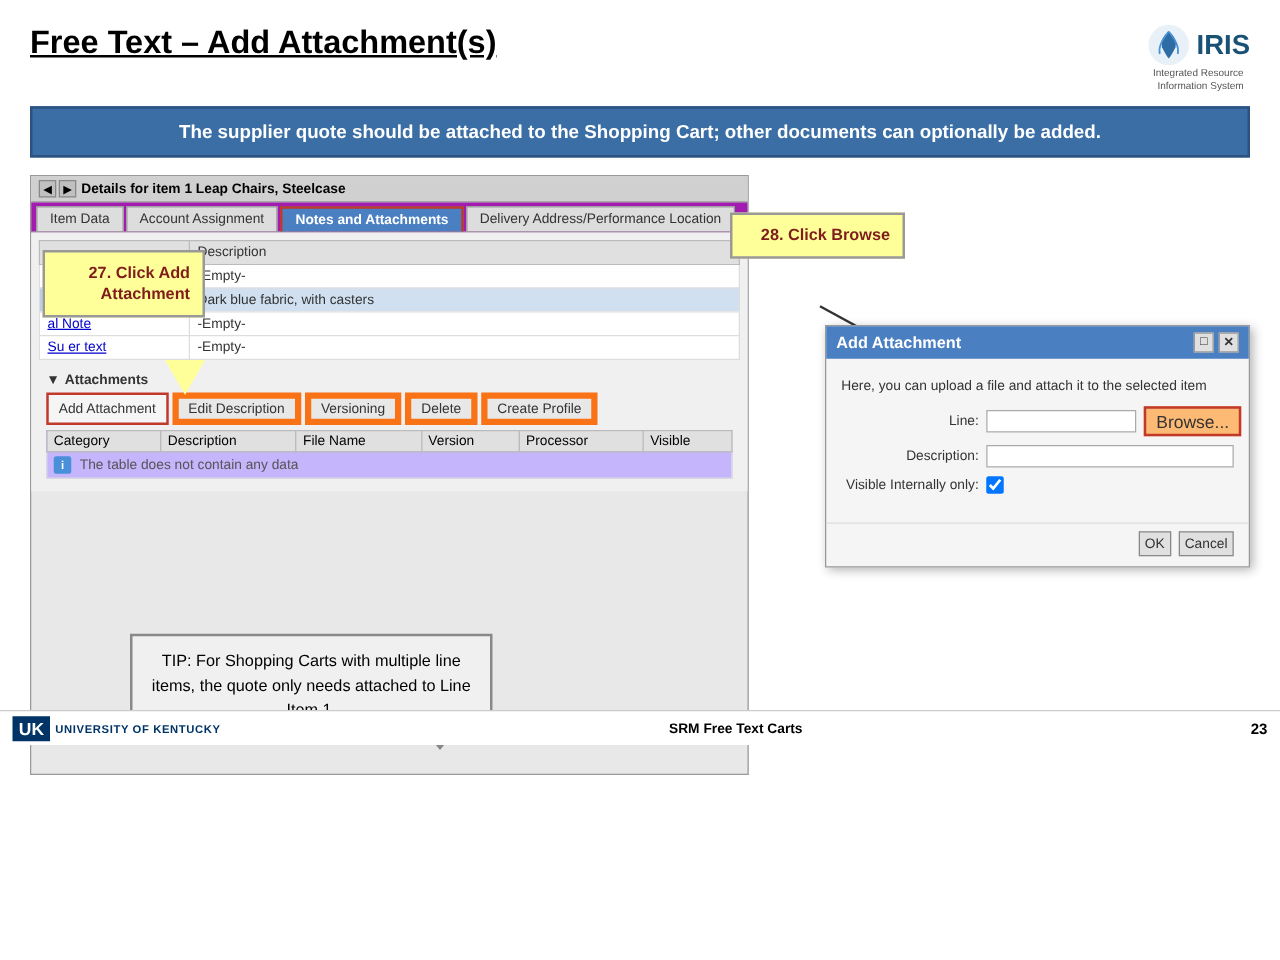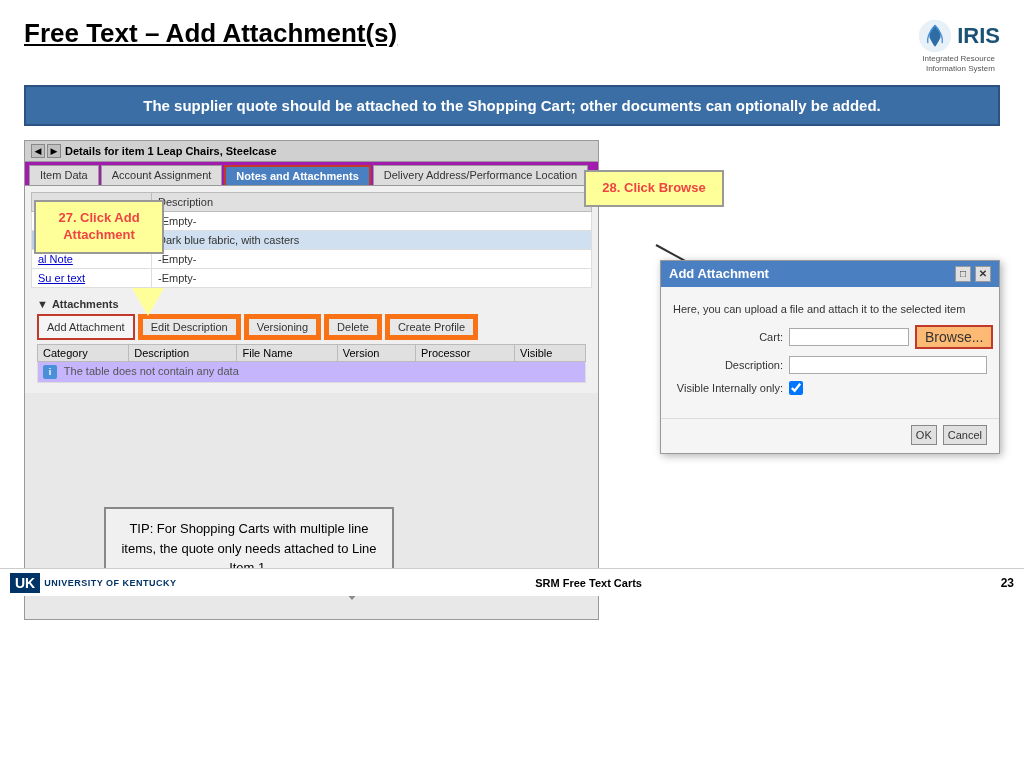--- a/index.html
+++ b/index.html
@@ -251,22 +251,22 @@
     }
 
     
     .callout {
       position: absolute;
       background: #ffff99;
       border: 2px solid #999;
       padding: 8px 10px;
       font-size: 13px;
       font-weight: bold;
-      color: #ef4444;
-      text-align: center;
+      color: #7f1d1d;
+      text-align: right;
       line-height: 1.3;
       z-index: 10;
     }
     .callout-27 {
       left: 10px;
       top: 60px;
       width: 130px;
     }
     .callout-28 {
       left: 560px;
@@ -570,21 +570,21 @@
       <div class="dialog-titlebar">
         <span>Add Attachment</span>
         <div class="dialog-controls">
           <div class="dialog-ctrl-btn">□</div>
           <div class="dialog-ctrl-btn">✕</div>
         </div>
       </div>
       <div class="dialog-body">
         <p class="dialog-desc">Here, you can upload a file and attach it to the selected item</p>
         <div class="dialog-field-row">
-          <span class="dialog-label">Cart:</span>
+          <span class="dialog-label">Line:</span>
           <input class="dialog-input" type="text" style="width: 120px;">
           <button class="dialog-browse-btn">Browse...</button>
         </div>
         <div class="dialog-field-row">
           <span class="dialog-label">Description:</span>
           <input class="dialog-input" type="text" style="width: 155px;">
         </div>
         <div class="dialog-field-row">
           <span class="dialog-label">Visible Internally only:</span>
           <input type="checkbox" class="dialog-checkbox" checked="" style="">

